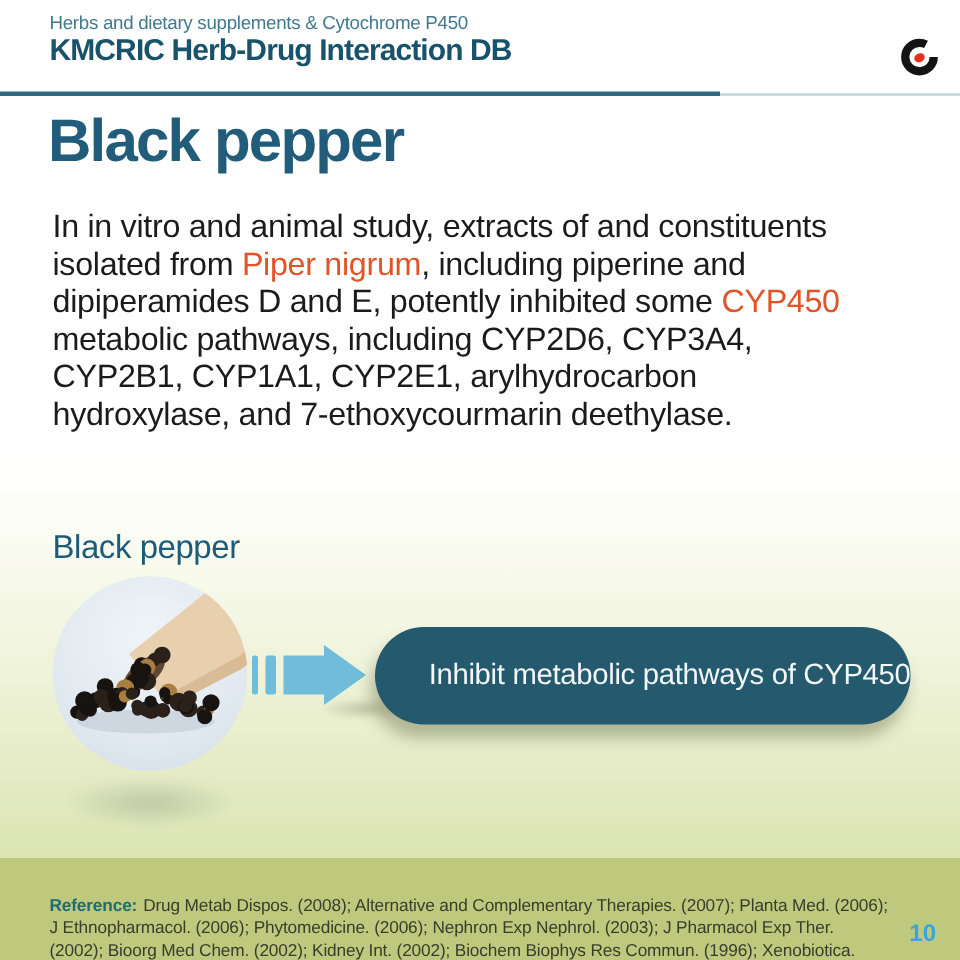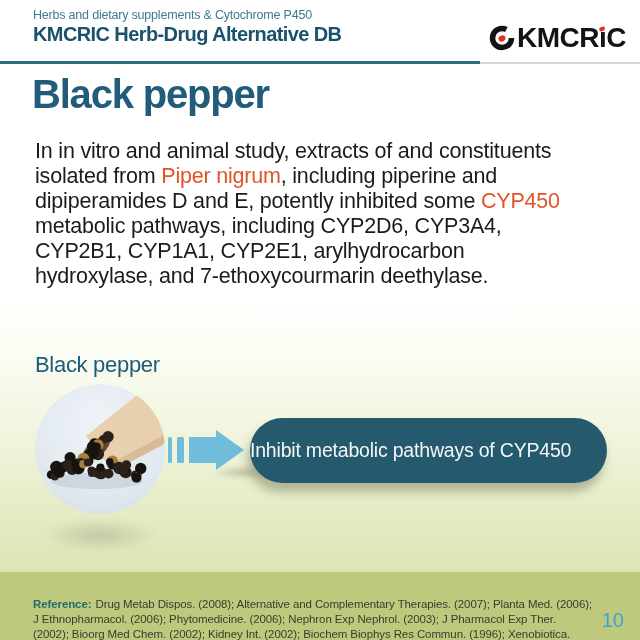--- a/index.html
+++ b/index.html
@@ -28,43 +28,42 @@
   .fig-label { position:absolute; left:35px; top:352px; font-size:22px; color:#1d5b7a; letter-spacing:-0.3px; }
   .photo { position:absolute; left:35px; top:384px; width:130px; height:130px; }
   .photo-reflection { position:absolute; left:42px; top:518px; width:116px; height:34px;
     background:radial-gradient(ellipse at 50% 50%, rgba(125,135,115,0.32), rgba(125,135,115,0) 70%);
     filter:blur(2px); }
   .arrow { position:absolute; left:168px; top:430px; width:76px; height:40px; }
   .arrow-shadow { position:absolute; left:214px; top:466px; width:58px; height:13px;
     background:radial-gradient(ellipse at 50% 50%, rgba(106,113,80,0.38), rgba(106,113,80,0) 72%);
     filter:blur(2px); }
   .pill { position:absolute; left:250px; top:418px; width:357px; height:65px; border-radius:33px;
-    background:#25596d; display:flex; align-items:center; justify-content:flex-start;
+    background:#25596d; display:flex; align-items:center; justify-content:flex-end;
     box-shadow:-3px 9px 10px rgba(106,113,80,0.45); }
   .pill-label { color:#f2f7f7; font-size:19.5px; letter-spacing:-0.2px; white-space:nowrap; }
   
   .footer { position:absolute; left:0; bottom:0; width:640px; height:68px; background:#bec97e; padding:25px 18px 0 33px; }
   .ref { width:560px; font-size:11.5px; line-height:15px; color:#383d2c; letter-spacing:-0.1px; }
   .ref-label { font-weight:bold; color:#1e6d72; margin-right:4px; }
-  .page-num { position:absolute; right:16px; bottom:8px; font-size:20px; font-weight:normal; color:#38a6d8; }
+  .page-num { position:absolute; right:16px; bottom:8px; font-size:16px; font-weight:bold; color:#38a6d8; }
 </style>
 </head>
 <body>
 
 <div class="slide">
 
   <div class="eyebrow">Herbs and dietary supplements &amp; Cytochrome P450</div>
-  <div class="hdr-title">KMCRIC Herb-Drug Alternative DB</div>
+  <div class="hdr-title">KMCRIC Herb-Drug Interaction DB</div>
 
   <div class="logo">
     <svg width="26" height="26" viewBox="0 0 26 26">
       <circle cx="13" cy="13" r="9.5" fill="none" stroke="#131313" stroke-width="5.5" stroke-dasharray="49 10.7"></circle>
       <ellipse cx="13" cy="13.5" rx="3.6" ry="2.9" fill="#e5301c" transform="rotate(-25 13 13.5)"></ellipse>
     </svg>
-    <span class="logo-text"><span>KMCR</span><span class="logo-i"><span>ı</span><span class="i-accent"></span></span><span>C</span></span>
   </div>
 
   <div class="rule-dark"></div>
   <div class="rule-light"></div>
 
   <h1 class="page-title">Black pepper</h1>
 
   <p class="para"><span>In in vitro and animal study, extracts of and constituents isolated from </span><span class="hl">Piper nigrum</span><span>, including piperine and dipiperamides D and E, potently inhibited some </span><span class="hl">CYP450</span><span> metabolic pathways, including CYP2D6, CYP3A4, CYP2B1, CYP1A1, CYP2E1, arylhydrocarbon hydroxylase, and 7-ethoxycourmarin deethylase.</span></p>
 
   <div class="fig-label">Black pepper</div>

